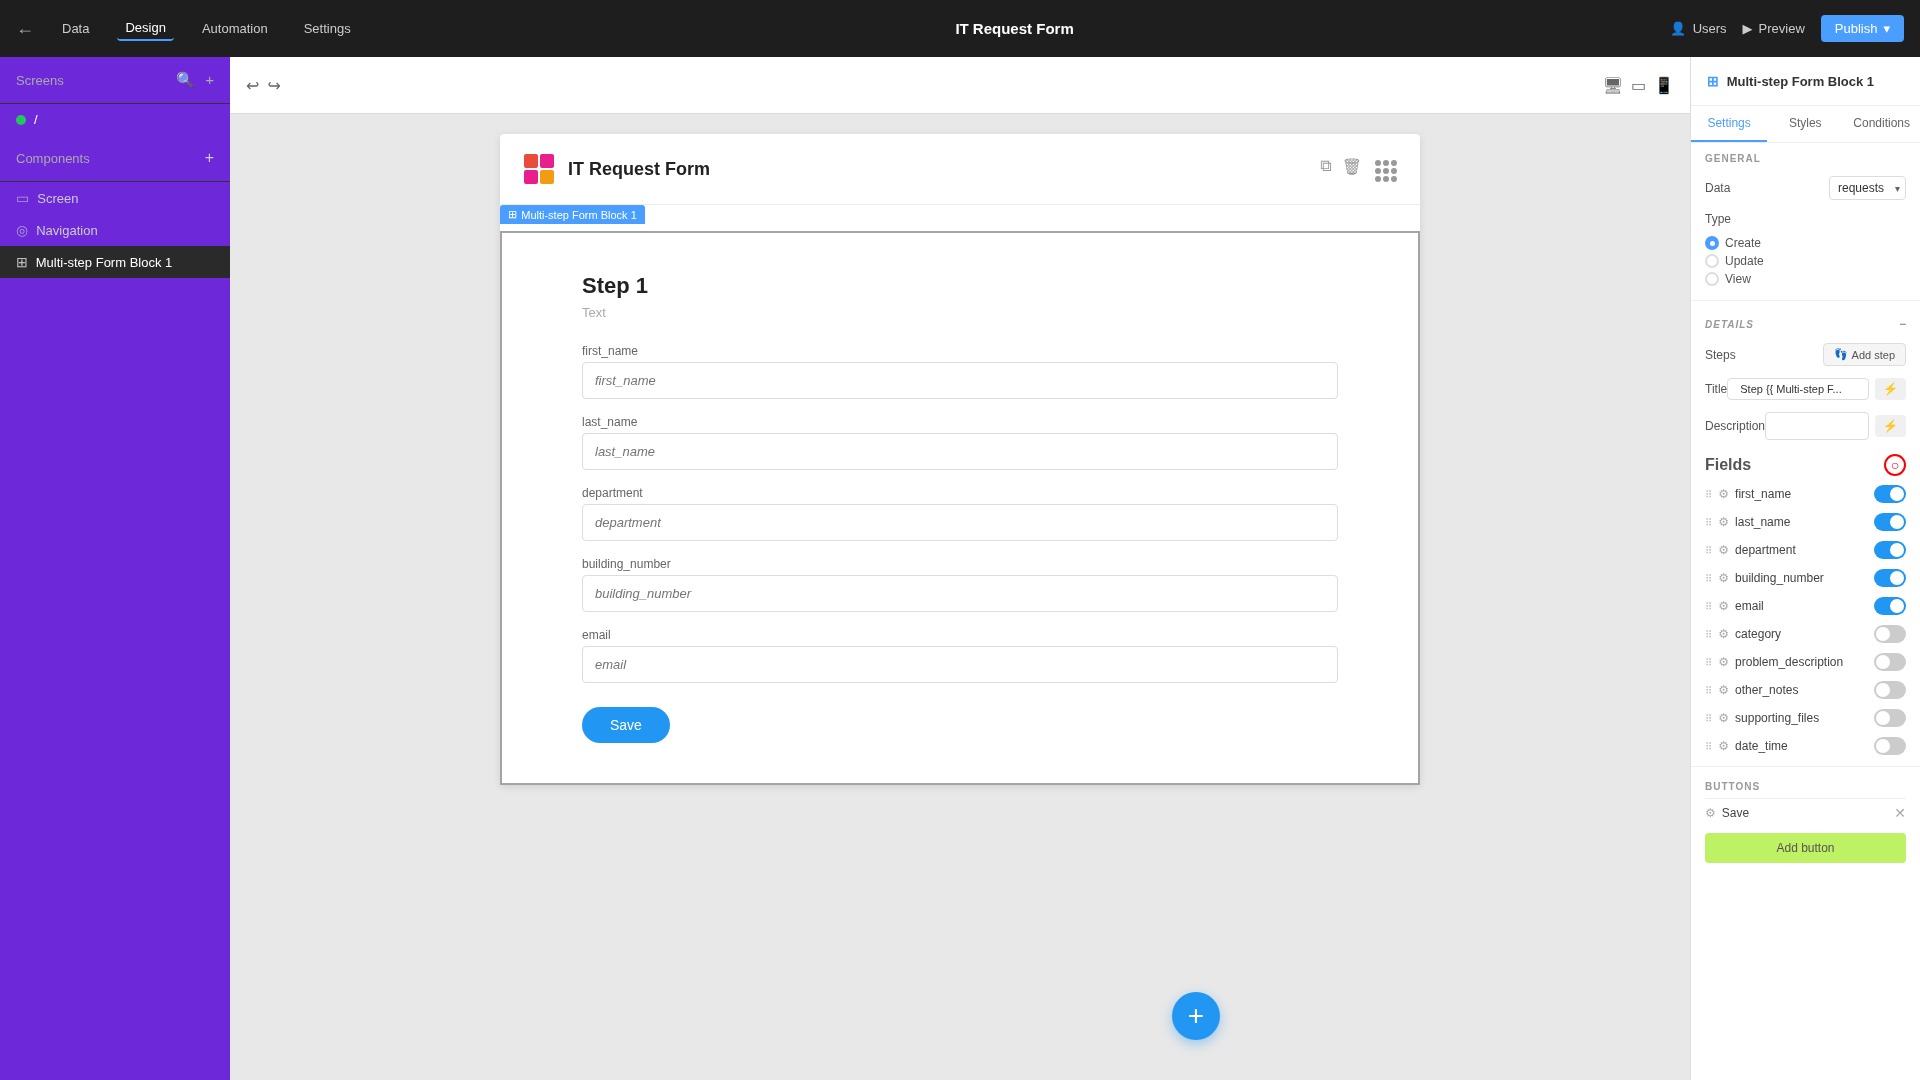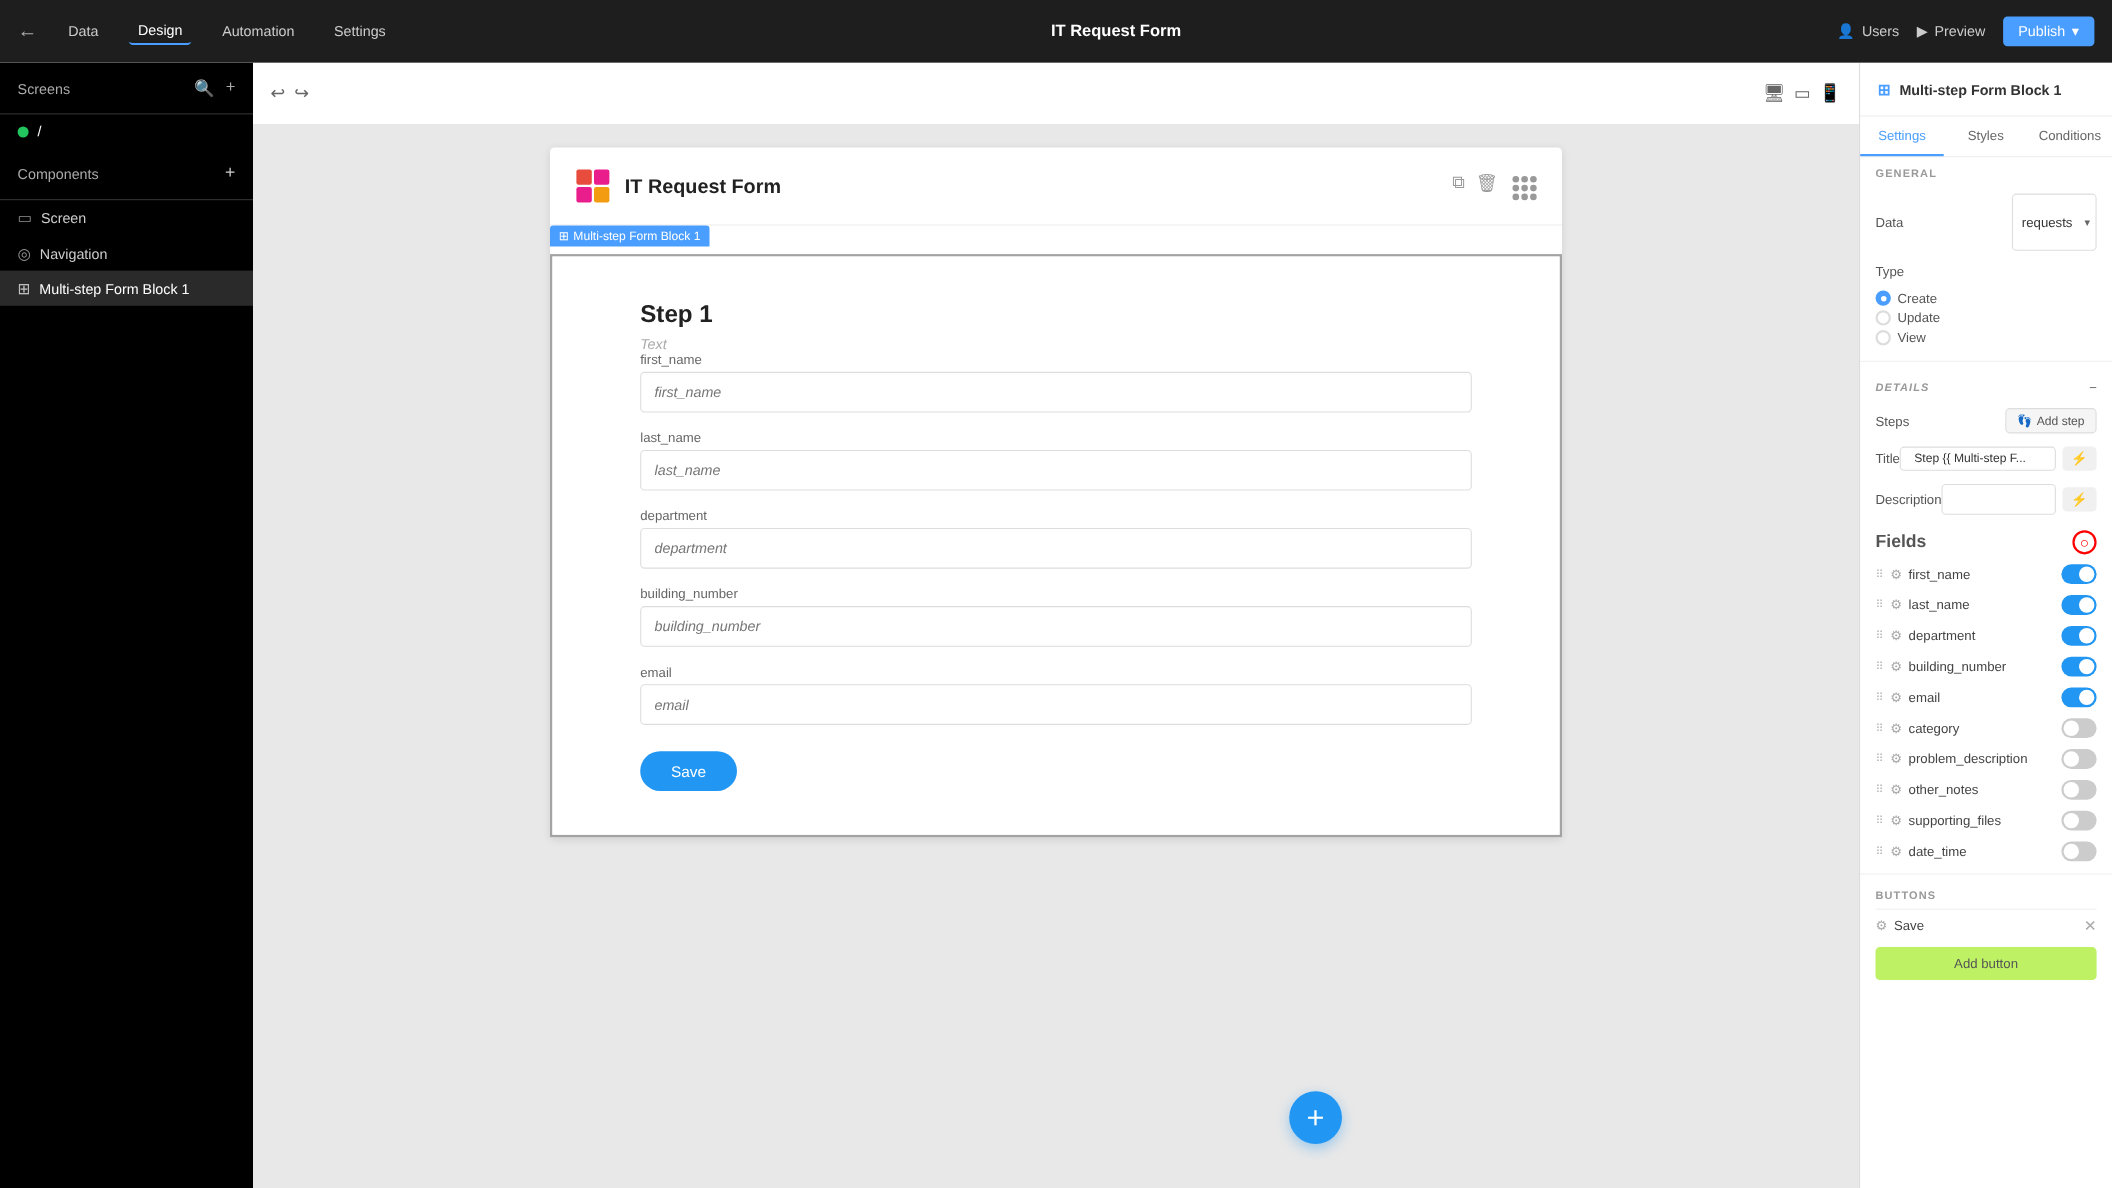--- a/index.html
+++ b/index.html
@@ -12,21 +12,21 @@
     .top-nav .nav-item.active { color: #fff; border-bottom: 2px solid #4a9eff; }
     .top-nav .title { flex: 1; text-align: center; color: #fff; font-size: 15px; font-weight: 600; }
     .top-nav .right-actions { display: flex; align-items: center; gap: 16px; }
     .top-nav .right-actions .btn { display: flex; align-items: center; gap: 6px; font-size: 13px; color: #ccc; cursor: pointer; }
     .publish-btn { background: #4a9eff; color: #fff !important; border-radius: 4px; padding: 6px 14px; font-size: 13px; cursor: pointer; display: flex; align-items: center; gap: 6px; }
 
     
     .main-layout { display: flex; flex: 1; overflow: hidden; }
 
     
-    .left-sidebar { width: 230px; background: #000000; color: #ccc; display: flex; flex-direction: column; flex-shrink: 0; }
+    .left-sidebar { width: 230px; background: #6d28d9; color: #ccc; display: flex; flex-direction: column; flex-shrink: 0; }
     .screens-header { display: flex; align-items: center; justify-content: space-between; padding: 14px 16px; border-bottom: 1px solid #333; }
     .screens-header .label { font-size: 13px; color: #aaa; }
     .screens-header .icons { display: flex; gap: 10px; color: #aaa; font-size: 15px; cursor: pointer; }
     .screen-item { display: flex; align-items: center; gap: 8px; padding: 8px 16px; font-size: 13px; cursor: pointer; }
     .screen-item .dot { width: 10px; height: 10px; border-radius: 50%; background: #22c55e; flex-shrink: 0; }
     .screen-item span { color: #fff; }
     .components-header { display: flex; align-items: center; justify-content: space-between; padding: 14px 16px; border-bottom: 1px solid #333; }
     .components-header .label { font-size: 13px; color: #aaa; }
     .comp-item { display: flex; align-items: center; gap: 8px; padding: 8px 16px; font-size: 13px; color: #ccc; cursor: pointer; }
     .comp-item.active { background: #2a2a2a; color: #fff; }
@@ -51,37 +51,37 @@
     .form-title-text { font-size: 18px; font-weight: 600; color: #222; }
     .form-header-actions { margin-left: auto; display: flex; gap: 10px; color: #999; font-size: 18px; cursor: pointer; }
     .grid-icon { width: 24px; height: 24px; display: grid; grid-template-columns: repeat(3,6px); gap: 2px; padding: 3px; }
     .grid-dot { width: 6px; height: 6px; border-radius: 50%; background: #999; }
 
     
     .form-block { border: 2px solid #a3a3a3; margin: 0; position: relative; }
     .form-block-label { position: absolute; top: -26px; left: 0; background: #4a9eff; color: #fff; font-size: 11px; padding: 3px 8px; border-radius: 3px 3px 0 0; display: flex; align-items: center; gap: 4px; }
     .form-block-inner { padding: 40px 80px 40px; }
     .step-title { font-size: 22px; font-weight: 700; color: #222; margin-bottom: 6px; }
-    .step-subtitle { font-size: 13px; color: #aaa; font-style: italic; }
+    .step-subtitle { font-size: 13px; color: #aaa; margin-bottom: 24px; }
     .field-group { margin-bottom: 16px; }
     .field-label { font-size: 12px; color: #666; margin-bottom: 4px; }
     .field-input { width: 100%; border: 1px solid #ddd; border-radius: 4px; padding: 10px 12px; font-size: 13px; color: #aaa; font-style: italic; background: #fff; outline: none; }
     .save-btn { background: #2196f3; color: #fff; border: none; border-radius: 20px; padding: 10px 28px; font-size: 14px; cursor: pointer; margin-top: 8px; }
 
     
     .right-sidebar { width: 230px; background: #fff; border-left: 1px solid #ddd; display: flex; flex-direction: column; flex-shrink: 0; overflow-y: auto; }
     .right-sidebar-header { padding: 16px; border-bottom: 1px solid #eee; display: flex; align-items: center; gap: 8px; font-size: 13px; font-weight: 600; color: #333; }
     .right-sidebar-header .block-icon { color: #4a9eff; font-size: 14px; }
     .sidebar-tabs { display: flex; border-bottom: 1px solid #eee; }
     .sidebar-tab { flex: 1; text-align: center; padding: 10px; font-size: 12px; color: #666; cursor: pointer; }
     .sidebar-tab.active { color: #4a9eff; border-bottom: 2px solid #4a9eff; }
     .section-header { padding: 10px 14px 6px; font-size: 10px; color: #999; font-weight: 700; letter-spacing: 1px; text-transform: uppercase; }
     .prop-row { display: flex; align-items: center; justify-content: space-between; padding: 6px 14px; }
     .prop-label { font-size: 12px; color: #555; }
-    .prop-select { border: 1px solid #ddd; border-radius: 4px; padding: 18px 8px; font-size: 12px; color: #333; background: #fff; cursor: pointer; appearance: none; padding-right: 20px; position: relative; }
+    .prop-select { border: 1px solid #ddd; border-radius: 4px; padding: 4px 8px; font-size: 12px; color: #333; background: #fff; cursor: pointer; appearance: none; padding-right: 20px; position: relative; }
     .prop-select-wrap { position: relative; display: inline-block; }
     .prop-select-wrap::after { content: '▾'; position: absolute; right: 6px; top: 50%; transform: translateY(-50%); font-size: 10px; color: #666; pointer-events: none; }
     .radio-group { display: flex; flex-direction: column; gap: 4px; padding: 4px 14px 8px; }
     .radio-item { display: flex; align-items: center; gap: 6px; font-size: 12px; color: #555; cursor: pointer; }
     .radio-dot { width: 14px; height: 14px; border-radius: 50%; border: 2px solid #ddd; display: flex; align-items: center; justify-content: center; }
     .radio-dot.selected { border-color: #4a9eff; background: #4a9eff; }
     .radio-dot.selected::after { content: ''; width: 5px; height: 5px; border-radius: 50%; background: #fff; }
     .divider { height: 1px; background: #f0f0f0; margin: 6px 0; }
     .details-header { display: flex; align-items: center; justify-content: space-between; padding: 10px 14px 6px; font-style: italic; }
     .details-label { font-size: 10px; color: #999; font-weight: 700; letter-spacing: 1px; text-transform: uppercase; }

